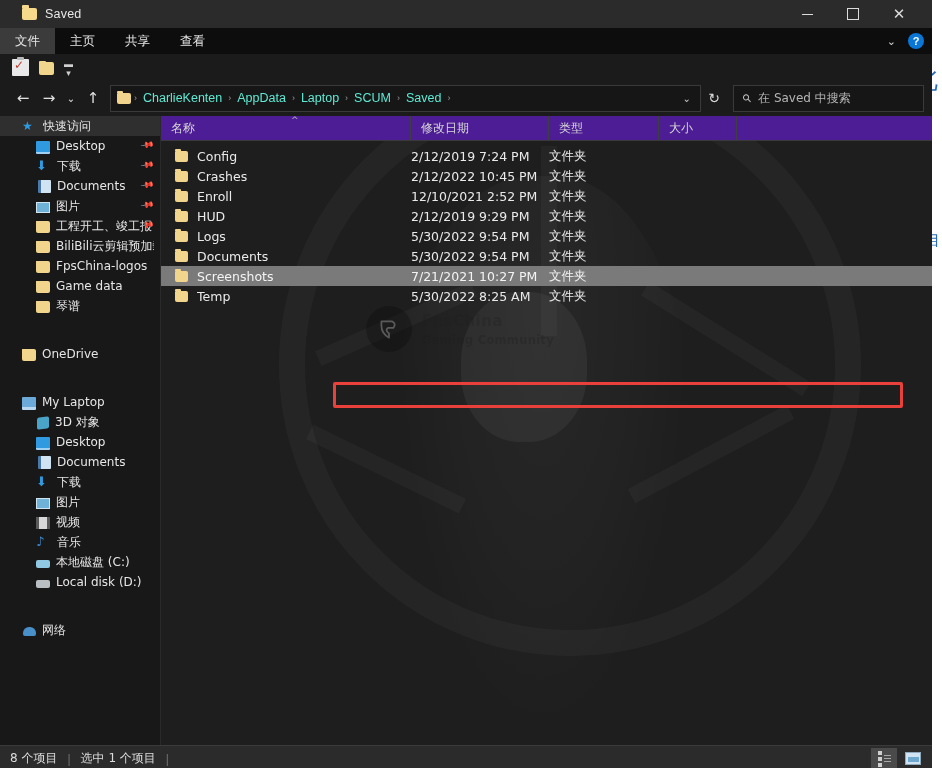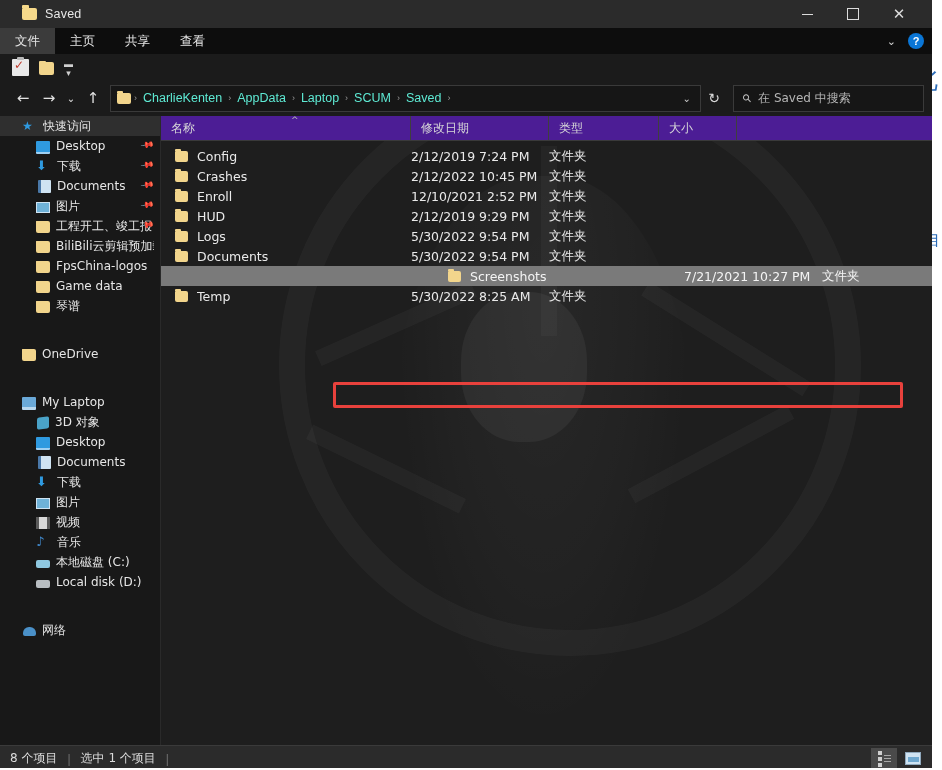--- a/index.html
+++ b/index.html
@@ -169,21 +169,21 @@
   .col.c4{width:78px;}
   #sortmark{position:absolute;left:130px;top:-1px;color:#b8b8b8;font-size:9px;}
 
   
   #rows{position:relative;z-index:2;padding-top:5px;}
   .row{
     height:20px;display:flex;align-items:center;position:relative;
     color:#eaeaea;font-size:12.5px;
     font-family:"DejaVu Sans","Liberation Sans",sans-serif;
   }
-  .row.selected{background:#7a7a7a;justify-content:flex-end;}
+  .row.selected{background:#7a7a7a;}
   .row.selected .cell{color:#f4f4f4;}
   .rf{
     width:13px;height:11px;background:#f2d58c;border-radius:1px 2px 2px 2px;position:relative;
     margin-left:14px;margin-right:9px;flex:none;
   }
   .rf:before{content:"";position:absolute;left:0;top:-2px;width:6px;height:2px;background:#f2d58c;border-radius:1px 1px 0 0;}
   .cell{white-space:nowrap;overflow:hidden;}
   .cell.name{width:214px;}
   .cell.date{width:138px;}
   .cell.type{width:110px;}
@@ -390,20 +390,31 @@
 
       <div id="wallpaper">
         <div id="ring"></div>
         <div class="spoke" style="left:380px;top:30px;width:16px;height:190px;"></div>
         <div class="spoke" style="left:470px;top:215px;width:190px;height:16px;transform:rotate(32deg);"></div>
         <div class="spoke" style="left:460px;top:330px;width:180px;height:16px;transform:rotate(-28deg);"></div>
         <div class="spoke" style="left:150px;top:200px;width:170px;height:16px;transform:rotate(-24deg);"></div>
         <div class="spoke" style="left:140px;top:345px;width:170px;height:16px;transform:rotate(26deg);"></div>
         <div id="figure"></div>
         <div id="figure-head"></div>
+        <div id="wm">
+          <div id="wm-logo">
+            <svg viewBox="0 0 24 24" aria-hidden="true">
+              <path d="M5 5 L15 5 Q19 7 16 11 L11 11 Q8 13 12 16 L12 20 Q5 16 5 9 Z" fill="none" stroke="#d8d8d8" stroke-width="1.6" stroke-linejoin="round"></path>
+            </svg>
+          </div>
+          <div>
+            <div id="wm-title">FpsChina</div>
+            <div id="wm-sub">Gaming Community</div>
+          </div>
+        </div>
       </div>
 
       <div id="colhead">
         <div class="col c1">
           <span>名称</span>
           <span id="sortmark">^</span>
         </div>
         <div class="col c2">
           <span>修改日期</span>
         </div>

